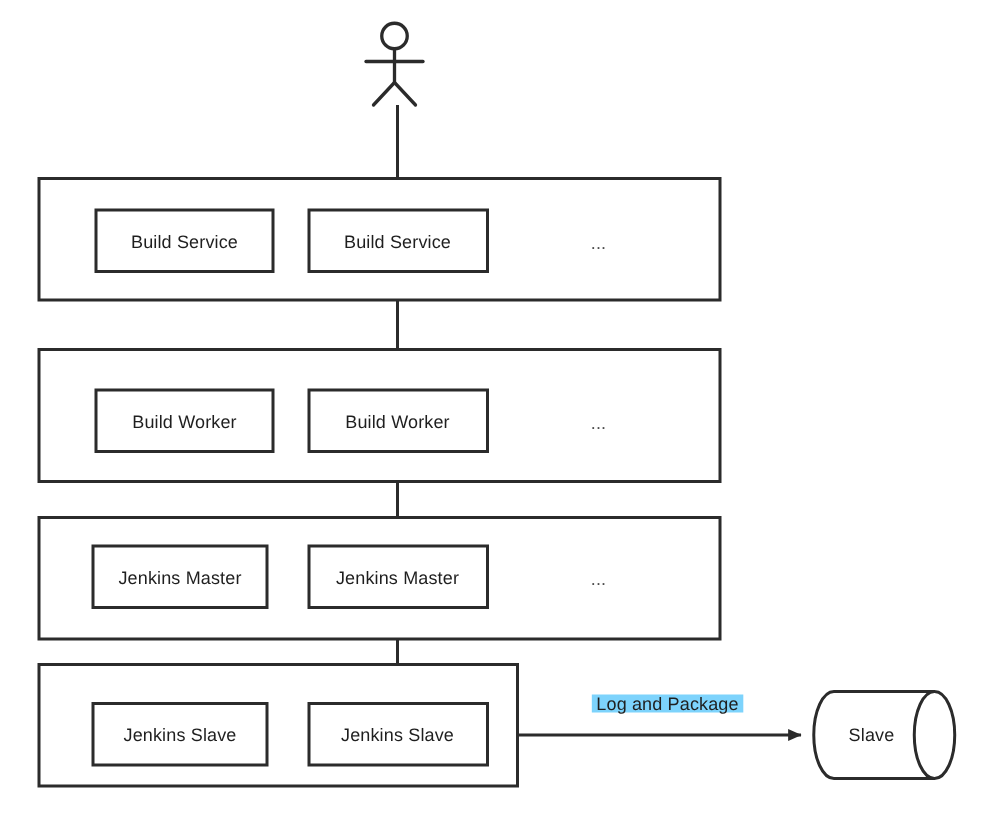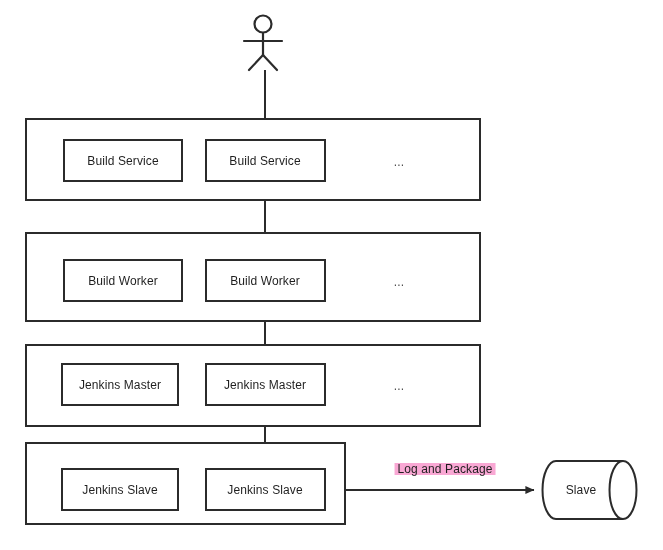--- a/index.html
+++ b/index.html
@@ -35,21 +35,21 @@
     text-align: center;
     transform: translate(-50%, -50%);
     letter-spacing: .1px;
     user-select: none;
   }
   .lbl.ellipsis {
     color: #4d4d4d;
     font-size: 12px;
   }
   .lbl.edge-label {
-    background: #f9a8d4;
+    background: #7dd3fc;
     padding: 0 3px;
   }
 </style>
 </head>
 <body>
 
 <div id="canvas">
 
   <svg viewBox="0 0 663 550" xmlns="http://www.w3.org/2000/svg">
     <defs>

